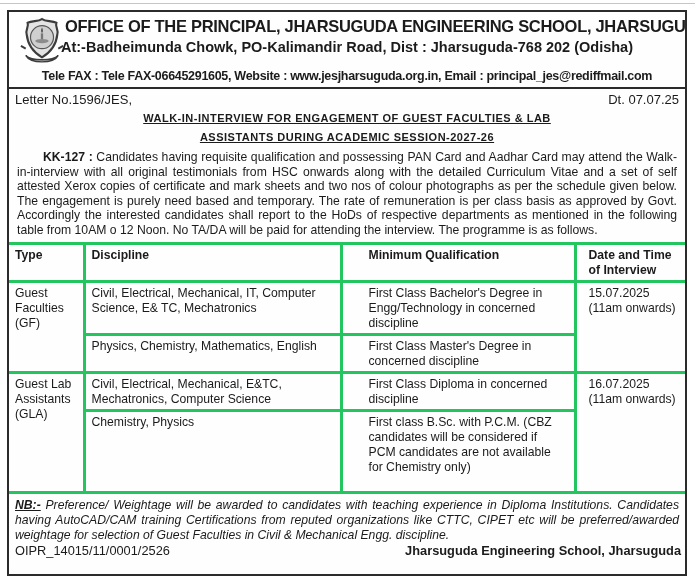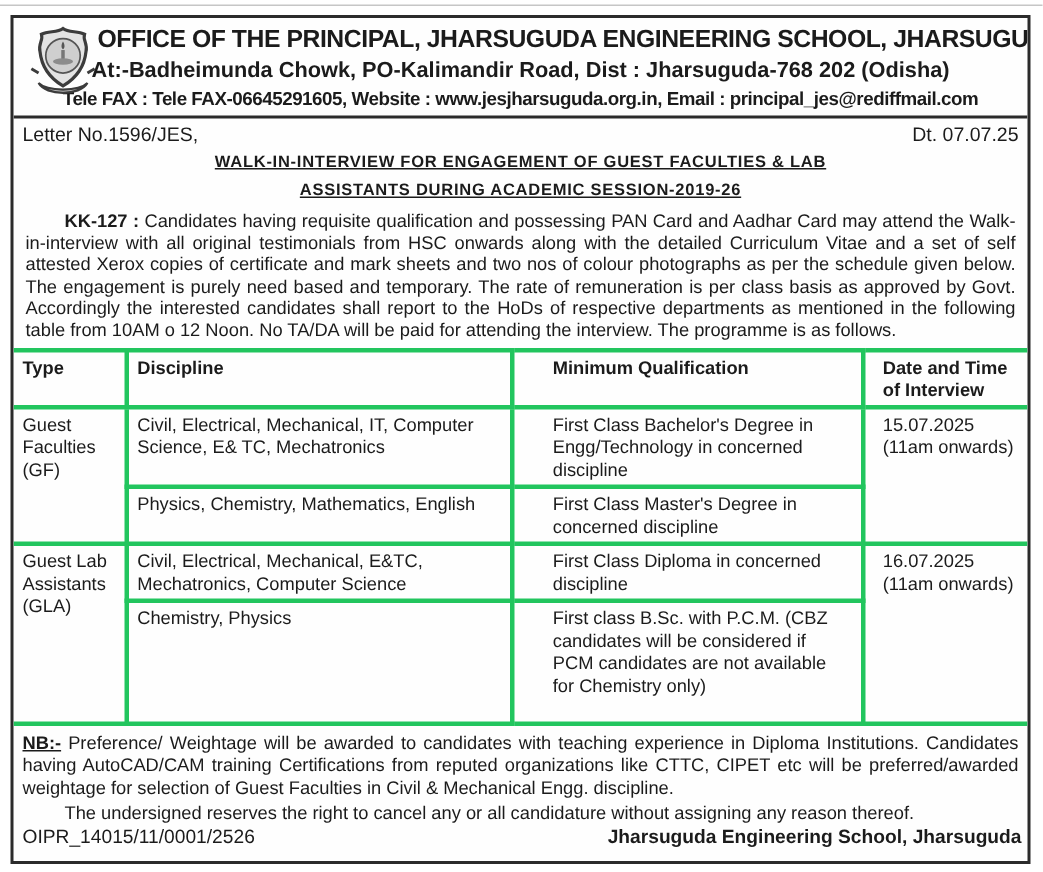--- a/index.html
+++ b/index.html
@@ -32,21 +32,21 @@
   .logo {
     position: absolute; left: 10px; top: 5px;
     width: 46px; height: 49px;
   }
   .h1 {
     font-size: 16.5px; font-weight: bold; letter-spacing: -0.3px;
     margin-left: 52px; white-space: nowrap;
   }
   .h2 { font-size: 13.5px; font-weight: bold; margin-top: 2px; }
   .h3 { font-size: 14.5px; font-weight: bold; margin-top: 3px; }
-  .h4 { font-size: 12.5px; font-weight: bold; margin-top: 4px; letter-spacing: -0.3px; }
+  .h4 { font-size: 12.5px; font-weight: bold; margin-top: 14px; letter-spacing: -0.3px; }
   
   .letter-row {
     display: flex; justify-content: space-between;
     font-size: 13px; padding: 3px 6px 0 6px;
   }
   
   .title {
     text-align: center; font-weight: bold; font-size: 11px;
     line-height: 19px; letter-spacing: 0.5px; margin-top: 2px;
   }
@@ -71,21 +71,21 @@
   }
   th { font-weight: bold; height: 38px; }
   th:first-child, td:first-child { border-left: none; }
   th:last-child,  td:last-child  { border-right: none; }
   .c3 { padding-left: 26px; }
   .c4 { padding-left: 12px; }
   tr.tall td { height: 82px; }
   
   .nb {
     margin: 4px 6px 0 6px;
-    font-size: 12.2px; line-height: 15px; text-align: justify;
+    font-size: 12.2px; line-height: 15px; text-align: justify; font-style: italic;
   }
   .nb .nbl { font-weight: bold; text-decoration: underline; }
   .undersigned {
     margin: 1px 6px 0 6px; font-size: 12.2px;
     line-height: 16px; text-indent: 28px;
   }
   .sd {
     text-align: right; font-weight: bold;
     font-size: 12.8px; padding-right: 10px; line-height: 17px;
   }
@@ -119,21 +119,21 @@
     <div class="h4">Tele FAX : Tele FAX-06645291605, Website : www.jesjharsuguda.org.in, Email : principal_jes@rediffmail.com</div>
   </div>
 
   <div class="letter-row">
     <span>Letter No.1596/JES,</span>
     <span>Dt. 07.07.25</span>
   </div>
 
   <div class="title">
     <span class="u">WALK-IN-INTERVIEW FOR ENGAGEMENT OF GUEST FACULTIES &amp; LAB</span><br>
-    <span class="u">ASSISTANTS DURING ACADEMIC SESSION-2019-26</span>
+    <span class="u">ASSISTANTS DURING ACADEMIC SESSION-2027-26</span>
   </div>
 
   <p class="para"><b>KK-127 :</b> <span>Candidates having requisite qualification and possessing PAN Card and Aadhar Card may attend the Walk-in-interview with all original testimonials from HSC onwards along with the detailed Curriculum Vitae and a set of self attested Xerox copies of certificate and mark sheets and two nos of colour photographs as per the schedule given below. The engagement is purely need based and temporary. The rate of remuneration is per class basis as approved by Govt. Accordingly the interested candidates shall report to the HoDs of respective departments as mentioned in the following table from 10AM o 12 Noon. No TA/DA will be paid for attending the interview. The programme is as follows.</span></p>
 
   <table>
     <colgroup>
       <col style="width:75px">
         <col style="width:257px">
         <col style="width:234px">
         <col>
@@ -165,21 +165,20 @@
       </tr>
       <tr class="tall">
         <td>Chemistry, Physics</td>
         <td class="c3">First class B.Sc. with P.C.M. (CBZ candidates will be considered if PCM candidates are not available for Chemistry only)</td>
       </tr>
     </tbody>
   </table>
 
   <div class="nb"><b class="nbl">NB:-</b> <span>Preference/ Weightage will be awarded to candidates with teaching experience in Diploma Institutions. Candidates having AutoCAD/CAM training Certifications from reputed organizations like CTTC, CIPET etc will be preferred/awarded weightage for selection of Guest Faculties in Civil &amp; Mechanical Engg. discipline.</span></div>
 
-  <div class="undersigned">The undersigned reserves the right to cancel any or all candidature without assigning any reason thereof.</div>
 
 
   <div class="bottom-row">
     <span>OIPR_14015/11/0001/2526</span>
     <span class="org">Jharsuguda Engineering School, Jharsuguda</span>
   </div>
 
 </div>
 
 </body></html>

